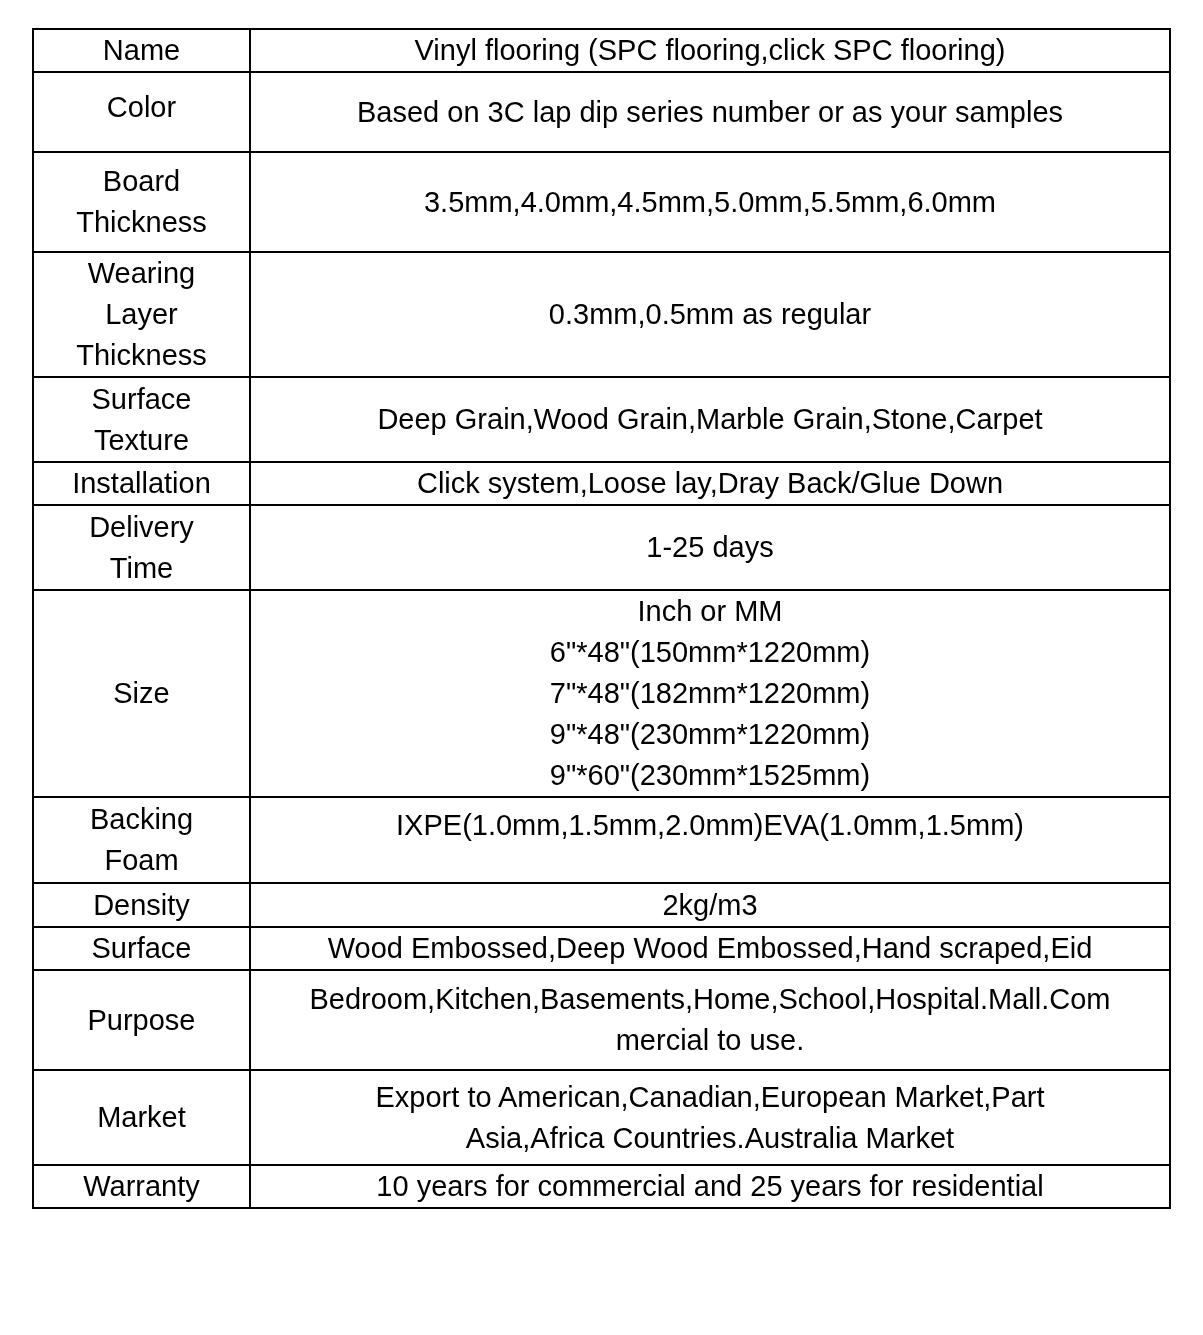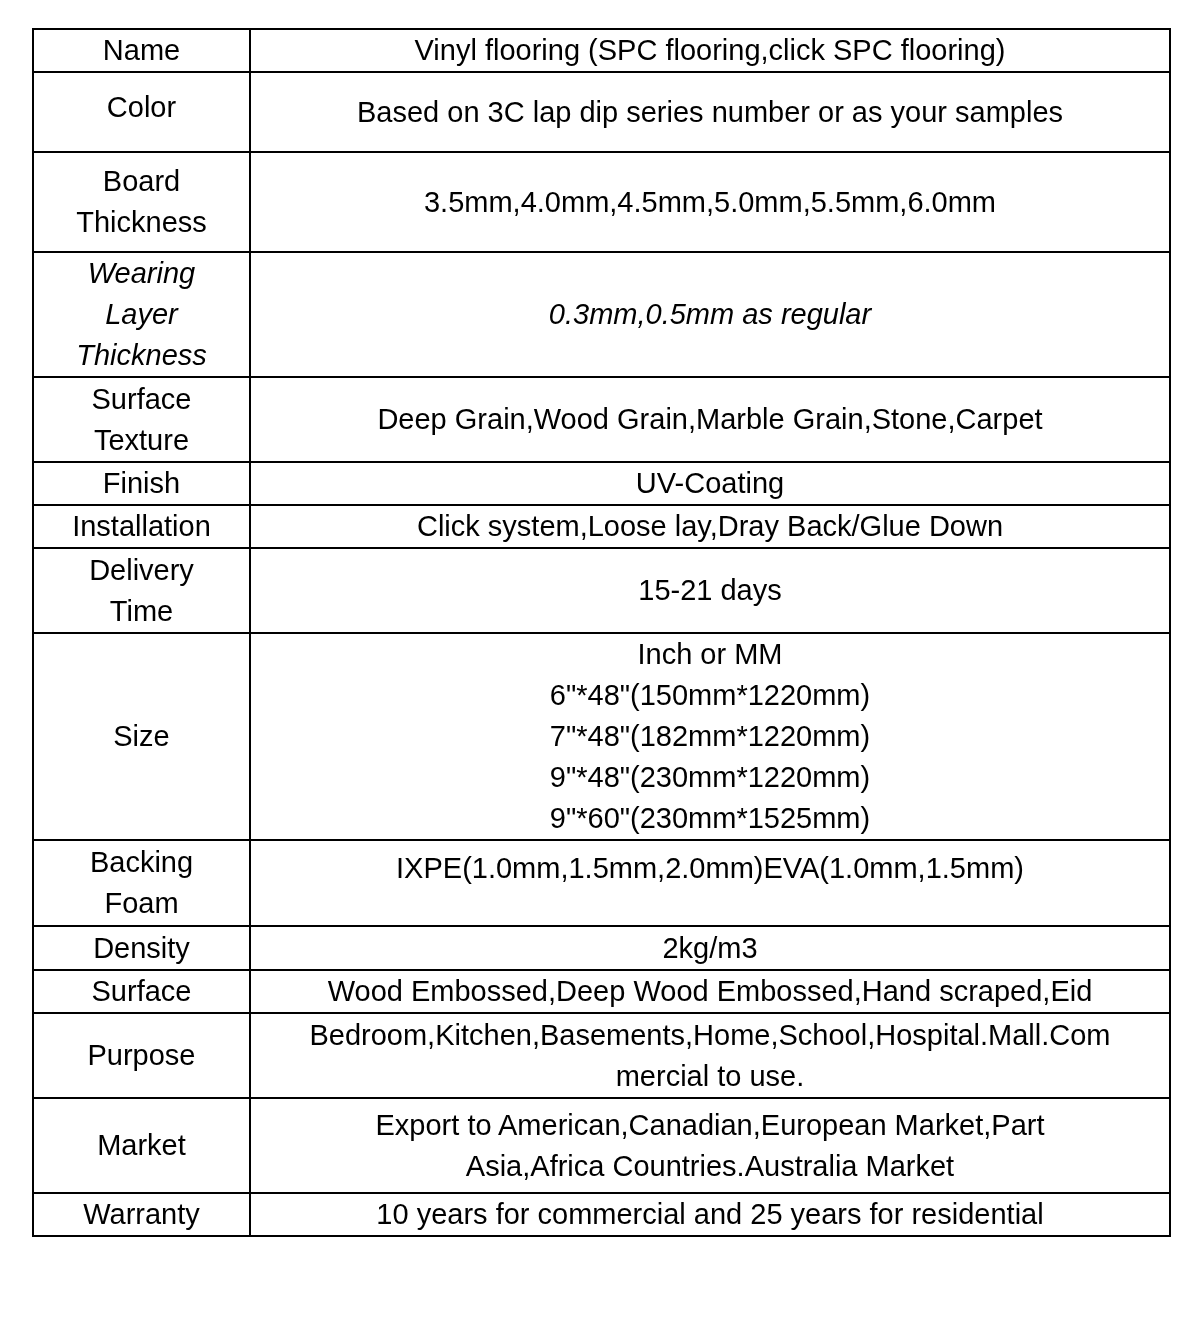--- a/index.html
+++ b/index.html
@@ -37,30 +37,30 @@
     font-size: 29px;
     line-height: 41px;
     color: #000000;
     white-space: pre-line;
     overflow: hidden;
   }
   
   tr.r-name                    { height: 42px; }
   tr.r-color                   { height: 80px; }
   tr.r-board-thickness         { height: 100px; }
-  tr.r-wearing-layer-thickness { height: 120px; font-style: italic; }
+  tr.r-wearing-layer-thickness { height: 120px; }
   tr.r-surface-texture         { height: 85px; }
   tr.r-finish                  { height: 40px; }
   tr.r-installation            { height: 39px; }
   tr.r-delivery-time           { height: 85px; }
   tr.r-size                    { height: 207px; }
   tr.r-backing-foam            { height: 86px; }
   tr.r-density                 { height: 44px; border-radius: 21px; }
   tr.r-surface                 { height: 43px; }
-  tr.r-purpose                 { height: 85px; }
+  tr.r-purpose                 { height: 100px; }
   tr.r-features                { height: 83px; }
   tr.r-market                  { height: 95px; }
   tr.r-warranty                { height: 43px; }
   
   tr.r-color td.label-cell        { vertical-align: top; padding-top: 14px; }
   tr.r-backing-foam td.value-cell { vertical-align: top; padding-top: 7px; }
 </style>
 </head>
 <body>
 
@@ -88,32 +88,28 @@
           <td class="label-cell">Wearing
 Layer
 Thickness</td>
           <td class="value-cell">0.3mm,0.5mm as regular</td>
         </tr>
         <tr class="r-surface-texture">
           <td class="label-cell">Surface
 Texture</td>
           <td class="value-cell">Deep Grain,Wood Grain,Marble Grain,Stone,Carpet</td>
         </tr>
-        <tr class="r-finish">
-          <td class="label-cell">Finish</td>
-          <td class="value-cell">UV-Coating</td>
-        </tr>
         <tr class="r-installation">
           <td class="label-cell">Installation</td>
           <td class="value-cell">Click system,Loose lay,Dray Back/Glue Down</td>
         </tr>
         <tr class="r-delivery-time">
           <td class="label-cell">Delivery
 Time</td>
-          <td class="value-cell">15-21 days</td>
+          <td class="value-cell">1-25 days</td>
         </tr>
         <tr class="r-size">
           <td class="label-cell">Size</td>
           <td class="value-cell">Inch or MM
 6"*48"(150mm*1220mm)
 7"*48"(182mm*1220mm)
 9"*48"(230mm*1220mm)
 9"*60"(230mm*1525mm)</td>
         </tr>
         <tr class="r-backing-foam">

